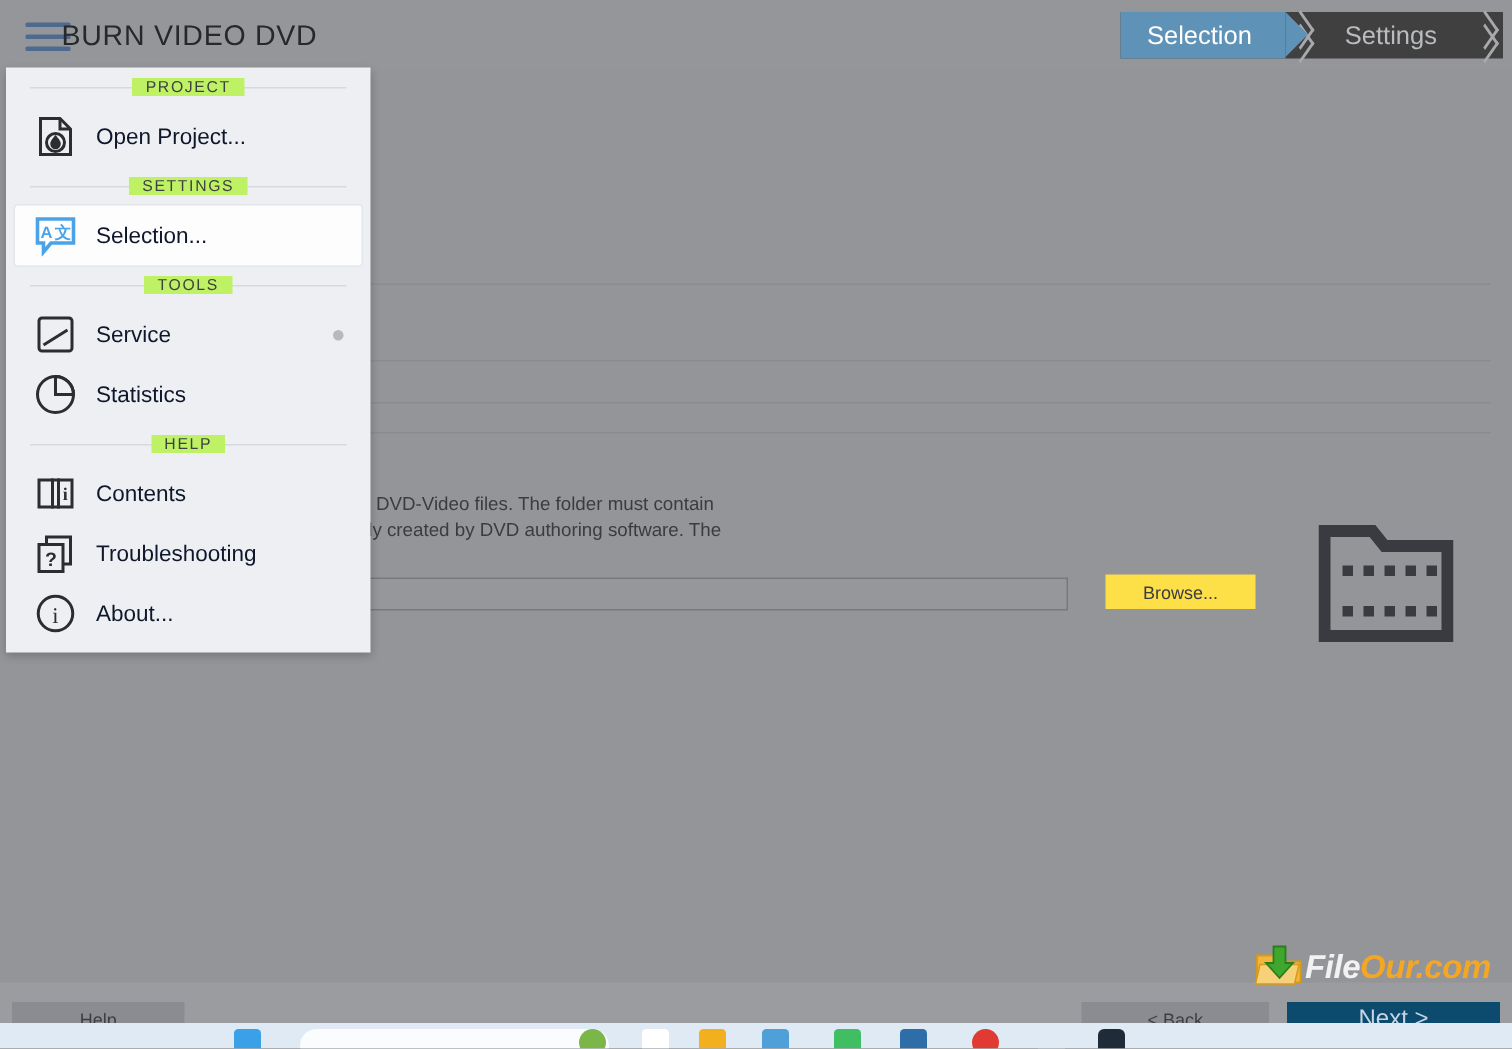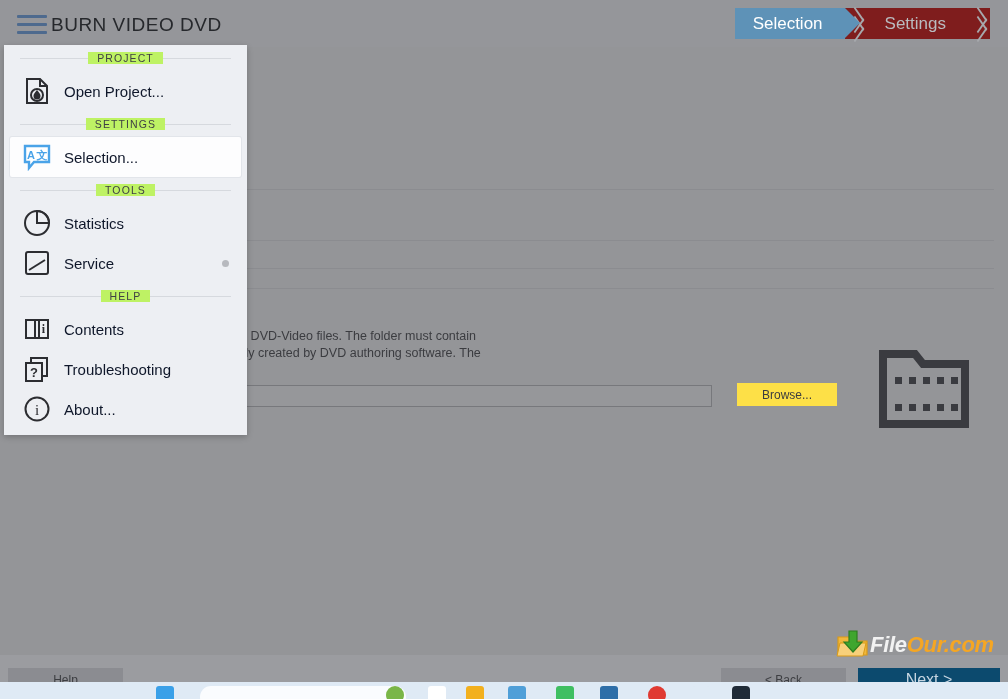--- a/index.html
+++ b/index.html
@@ -25,33 +25,33 @@
     position: absolute; left: 17px; top: 15px;
     width: 30px; height: 18px;
     cursor: pointer;
   }
   .hamburger i {
     display: block; width: 30px; height: 3px;
     background: #4e6a8e; margin-bottom: 5px;
     border-radius: 1px;
   }
   .app-title {
-    position: absolute; left: 51px; top: 14px;
+    position: absolute; left: 41px; top: 14px;
     font-size: 19px; letter-spacing: .5px;
     color: #26282c;
     font-weight: 400;
     white-space: nowrap;
     text-align: center;
   }
 
   
   .steps {
-    position: absolute; right: 18px; top: 8px;
+    position: absolute; right: 6px; top: 8px;
     height: 31px; display: flex; align-items: stretch;
-    background: #7f1d1d;
+    background: #404040;
     text-align: right;
   }
   .step {
     position: relative;
     display: flex; align-items: center;
     padding: 0 22px 0 18px;
     font-size: 17px;
     color: #b9bbbf;
     white-space: nowrap;
     background: transparent;
@@ -363,38 +363,38 @@
       </span>
       <span class="mi-label">Selection...</span>
     </div>
 
     <div class="menu-section">
       <span>TOOLS</span>
     </div>
     <div class="menu-item">
       <span class="mi-icon">
         <svg viewBox="0 0 28 28" width="28" height="28" aria-hidden="true">
+          <rect x="3" y="3" width="22" height="22" rx="2" fill="none" stroke="#2c2d31" stroke-width="2"></rect>
+          <path d="M6 21 L22 11" stroke="#2c2d31" stroke-width="2" fill="none"></path>
+        </svg>
+      </span>
+      <span class="mi-label">Service</span>
+      <span class="mi-dot"></span>
+    </div>
+    <div class="menu-item">
+      <span class="mi-icon">
+        <svg viewBox="0 0 28 28" width="28" height="28" aria-hidden="true">
           <circle cx="14" cy="14" r="12" fill="none" stroke="#2c2d31" stroke-width="2"></circle>
           <path d="M14 14 V2 A12 12 0 0 1 26 14 Z" fill="none" stroke="#2c2d31" stroke-width="2"></path>
           <path d="M14 14 H26 A12 12 0 0 1 14 26 Z" fill="#2c2d31" opacity="0"></path>
           <path d="M14 14 L14 2" stroke="#2c2d31" stroke-width="2"></path>
           <path d="M14 14 L26 14" stroke="#2c2d31" stroke-width="2"></path>
         </svg>
       </span>
       <span class="mi-label">Statistics</span>
-    </div>
-    <div class="menu-item">
-      <span class="mi-icon">
-        <svg viewBox="0 0 28 28" width="28" height="28" aria-hidden="true">
-          <rect x="3" y="3" width="22" height="22" rx="2" fill="none" stroke="#2c2d31" stroke-width="2"></rect>
-          <path d="M6 21 L22 11" stroke="#2c2d31" stroke-width="2" fill="none"></path>
-        </svg>
-      </span>
-      <span class="mi-label">Service</span>
-      <span class="mi-dot"></span>
     </div>
 
     <div class="menu-section">
       <span>HELP</span>
     </div>
     <div class="menu-item">
       <span class="mi-icon">
         <svg viewBox="0 0 28 28" width="28" height="28" aria-hidden="true">
           <path d="M3 5 H12 V23 H3 Z" fill="none" stroke="#2c2d31" stroke-width="2"></path>
           <path d="M16 5 H25 V23 H16 Z" fill="none" stroke="#2c2d31" stroke-width="2"></path>

